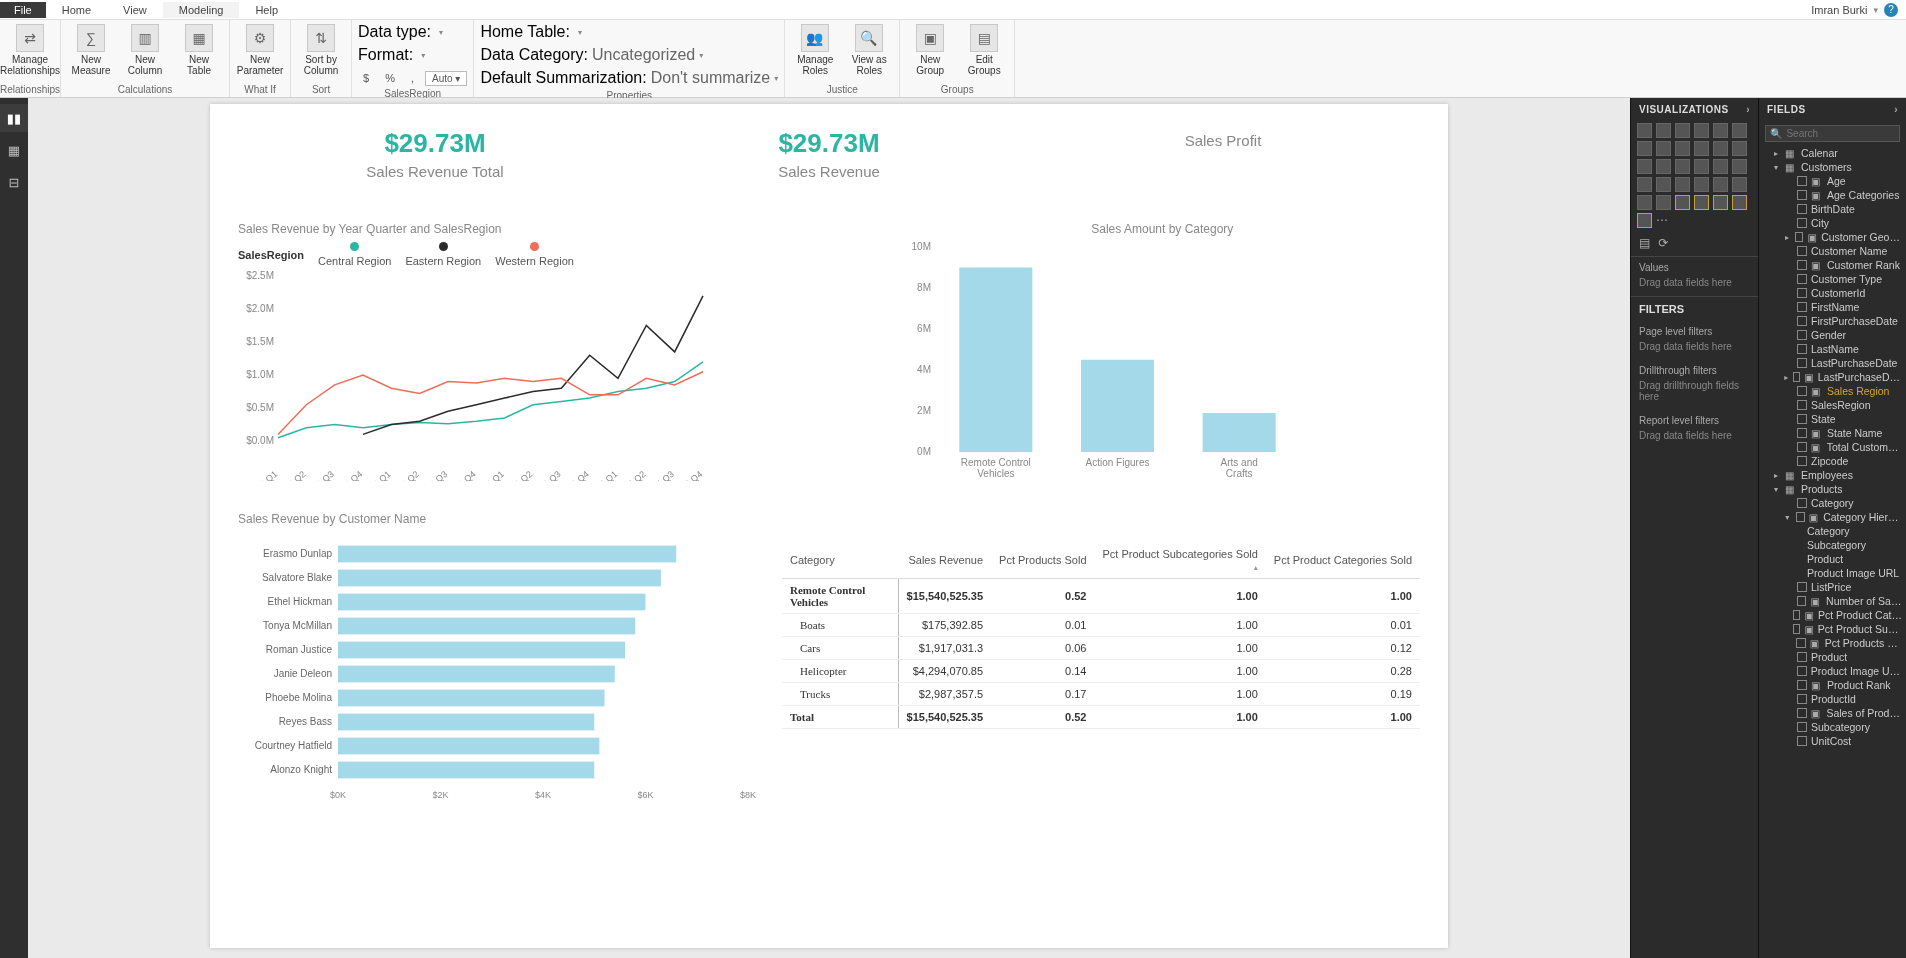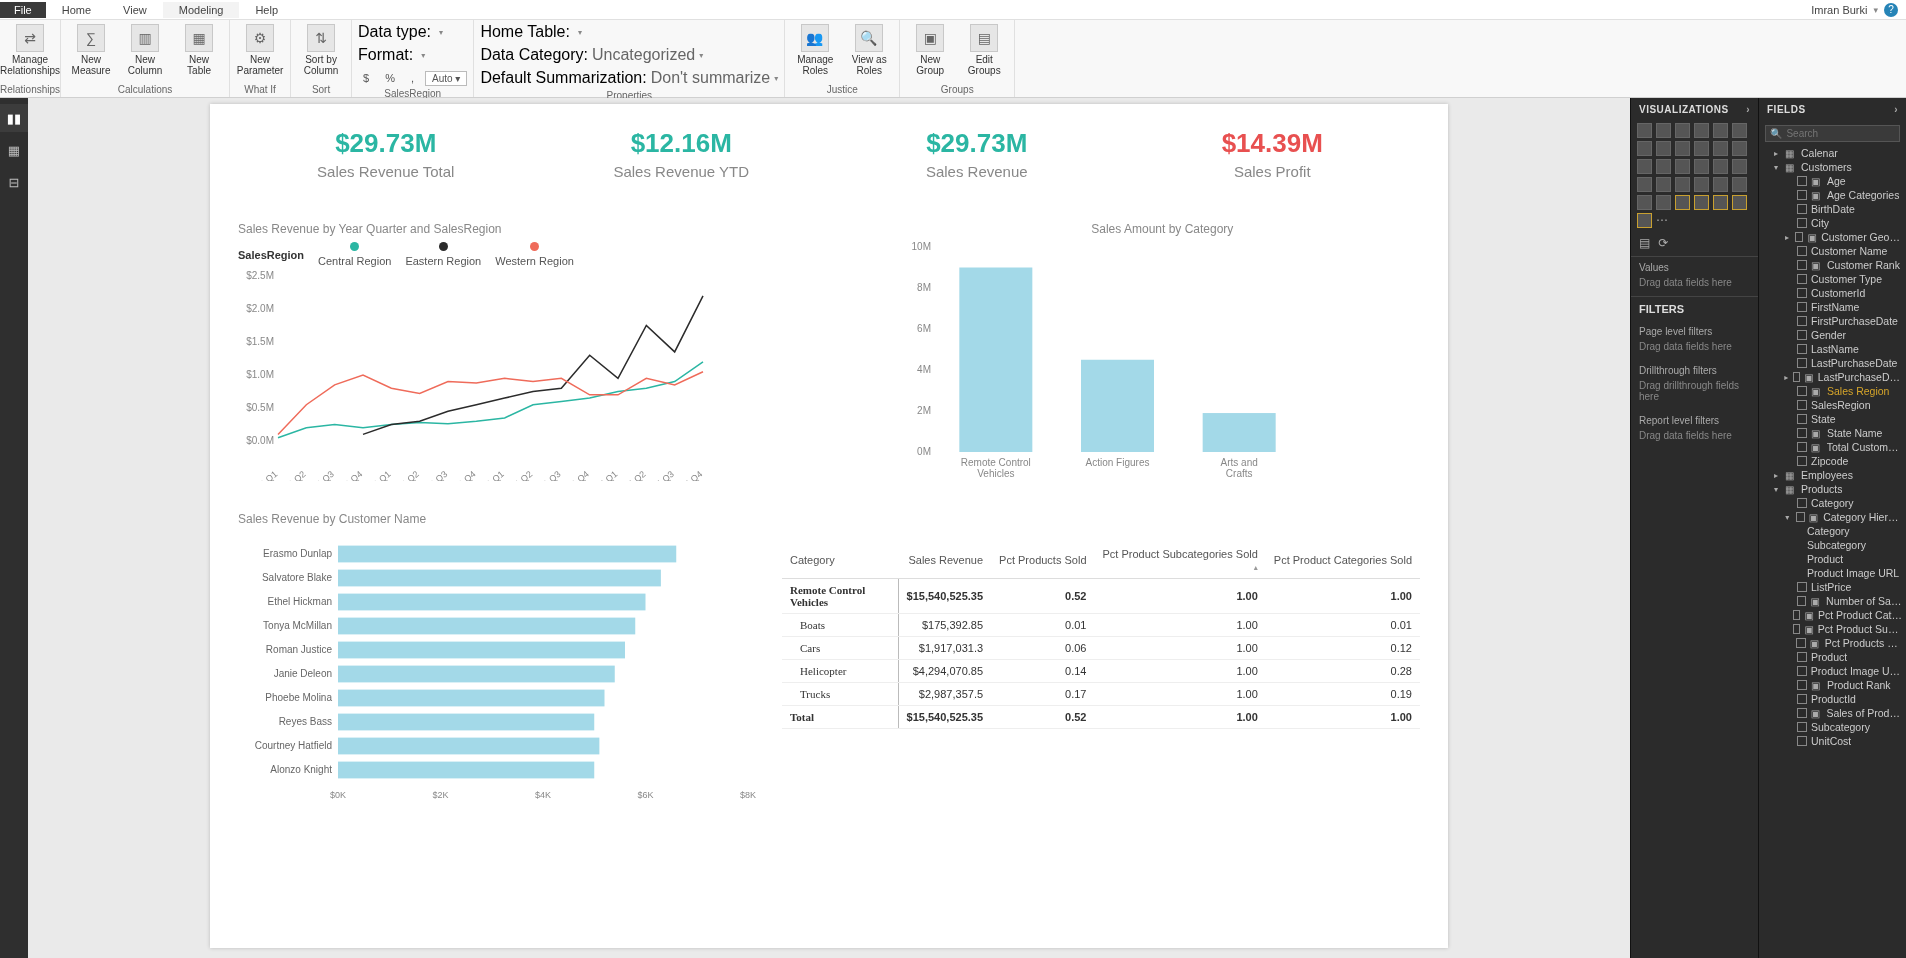--- a/index.html
+++ b/index.html
@@ -241,29 +241,24 @@
   </div>
 
   <div class="canvas">
     <div class="report">
       <div class="kpis" id="kpis">
           <div class="kpi">
        <div class="num teal">$29.73M</div>
        <div class="lbl">Sales Revenue Total</div>
      </div>
           <div class="kpi">
-       <div class="num teal">$12.16M</div>
-       <div class="lbl">Sales Revenue YTD</div>
-     </div>
-          <div class="kpi">
        <div class="num teal">$29.73M</div>
        <div class="lbl">Sales Revenue</div>
      </div>
           <div class="kpi">
-       <div class="num red">$14.39M</div>
        <div class="lbl">Sales Profit</div>
      </div>
         </div>
 
       <div class="row2">
         <div class="linechart">
           <div class="ctitle">Sales Revenue by Year Quarter and SalesRegion</div>
           <div class="legend">
             <span class="lg-b">SalesRegion</span>
             <span class="lg-i">

